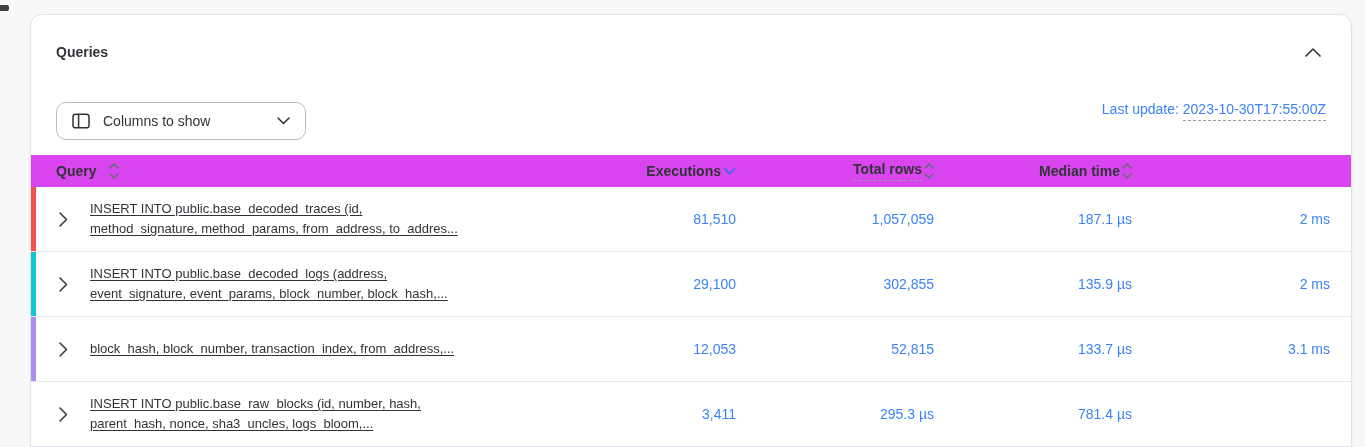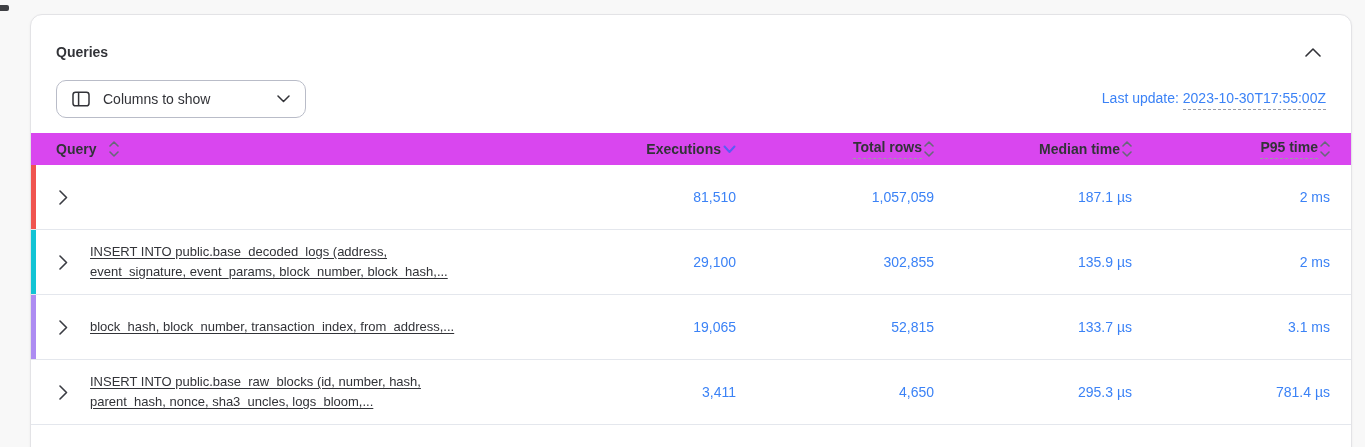--- a/index.html
+++ b/index.html
@@ -38,20 +38,21 @@
   .columns-btn {
     width: 250px; height: 38px;
     background: #fff;
     border: 1px solid #b9bcc8;
     border-radius: 10px;
     display: flex; align-items: center;
     padding: 0 15px;
     font-size: 14px; color: #323338;
     font-family: "Liberation Sans", sans-serif;
     cursor: pointer;
+    margin-top: 22px;
   }
   .columns-btn .btn-label { margin-left: 13px; flex: 1; text-align: left; }
   .last-update { font-size: 14px; color: #3b82f6; padding-bottom: 2px; margin-left: 16px; }
   .dashed-underline {
     border-bottom: 1px dashed #9b9dа6;
     border-bottom: 1px dashed #9b9da6;
     padding-bottom: 3px;
     cursor: help;
   }
   .table { margin-top: 15px; }
@@ -178,43 +179,36 @@
         <span class="th-label">Median time</span>
         <button class="sort-btn">
           <span>
             <svg width="10" height="16" viewBox="0 0 10 16">
                 <polyline points="1,5 5,1 9,5" fill="none" stroke="#676879" stroke-width="1.6" stroke-linecap="round" stroke-linejoin="round"></polyline>
                 <polyline points="1,11 5,15 9,11" fill="none" stroke="#676879" stroke-width="1.6" stroke-linecap="round" stroke-linejoin="round"></polyline>
               </svg>
           </span>
         </button>
       </div>
-      <div class="th">
-        <span class="th-label dashed-underline">P95 time</span>
-        <button class="sort-btn">
-          <span>
-            <svg width="10" height="16" viewBox="0 0 10 16">
-                <polyline points="1,5 5,1 9,5" fill="none" stroke="#676879" stroke-width="1.6" stroke-linecap="round" stroke-linejoin="round"></polyline>
-                <polyline points="1,11 5,15 9,11" fill="none" stroke="#676879" stroke-width="1.6" stroke-linecap="round" stroke-linejoin="round"></polyline>
-              </svg>
-          </span>
-        </button>
-      </div>
     </div>
 
     <div class="t-row data-row">
       <div class="accent-bar" style="background-color: rgb(240, 84, 79);"></div>
       <div class="query-cell">
         <button class="expand-btn">
           <span>
             <svg width="9" height="15" viewBox="0 0 9 15">
                 <polyline points="1,1 7.5,7.5 1,14" fill="none" stroke="#3a3c43" stroke-width="1.6" stroke-linecap="round" stroke-linejoin="round"></polyline>
               </svg>
           </span>
         </button>
+        <a class="query-link">
+          <span>INSERT INTO public.base_decoded_traces (id,</span>
+          <span>method_signature, method_params, from_address, to_addres...</span>
+        </a>
       </div>
       <div class="num-cell">81,510</div>
       <div class="num-cell">1,057,059</div>
       <div class="num-cell">187.1 µs</div>
       <div class="num-cell">2 ms</div>
     </div>
 
     <div class="t-row data-row">
       <div class="accent-bar" style="background-color: rgb(18, 196, 212);"></div>
       <div class="query-cell">
@@ -243,21 +237,21 @@
           <span>
             <svg width="9" height="15" viewBox="0 0 9 15">
                 <polyline points="1,1 7.5,7.5 1,14" fill="none" stroke="#3a3c43" stroke-width="1.6" stroke-linecap="round" stroke-linejoin="round"></polyline>
               </svg>
           </span>
         </button>
         <a class="query-link">
           <span>block_hash, block_number, transaction_index, from_address,...</span>
         </a>
       </div>
-      <div class="num-cell">19,065</div>
+      <div class="num-cell">12,053</div>
       <div class="num-cell">52,815</div>
       <div class="num-cell">133.7 µs</div>
       <div class="num-cell">3.1 ms</div>
     </div>
 
     <div class="t-row data-row">
       <div class="accent-bar"></div>
       <div class="query-cell">
         <button class="expand-btn">
           <span>
@@ -265,18 +259,17 @@
                 <polyline points="1,1 7.5,7.5 1,14" fill="none" stroke="#3a3c43" stroke-width="1.6" stroke-linecap="round" stroke-linejoin="round"></polyline>
               </svg>
           </span>
         </button>
         <a class="query-link">
           <span>INSERT INTO public.base_raw_blocks (id, number, hash,</span>
           <span>parent_hash, nonce, sha3_uncles, logs_bloom,...</span>
         </a>
       </div>
       <div class="num-cell">3,411</div>
-      <div class="num-cell">4,650</div>
       <div class="num-cell">295.3 µs</div>
       <div class="num-cell">781.4 µs</div>
     </div>
   </div>
 </div>
 
 </body></html>

